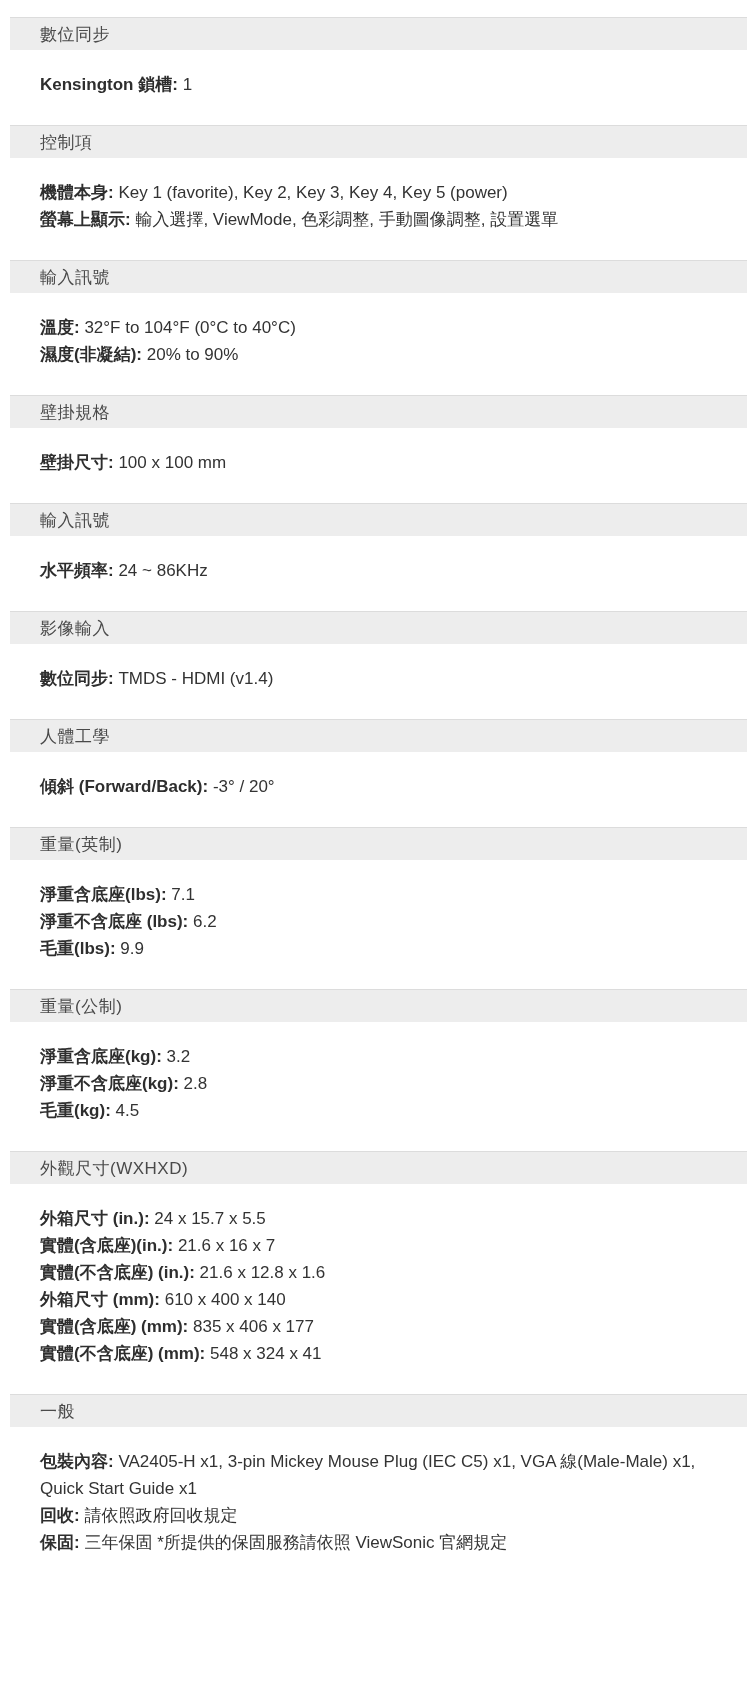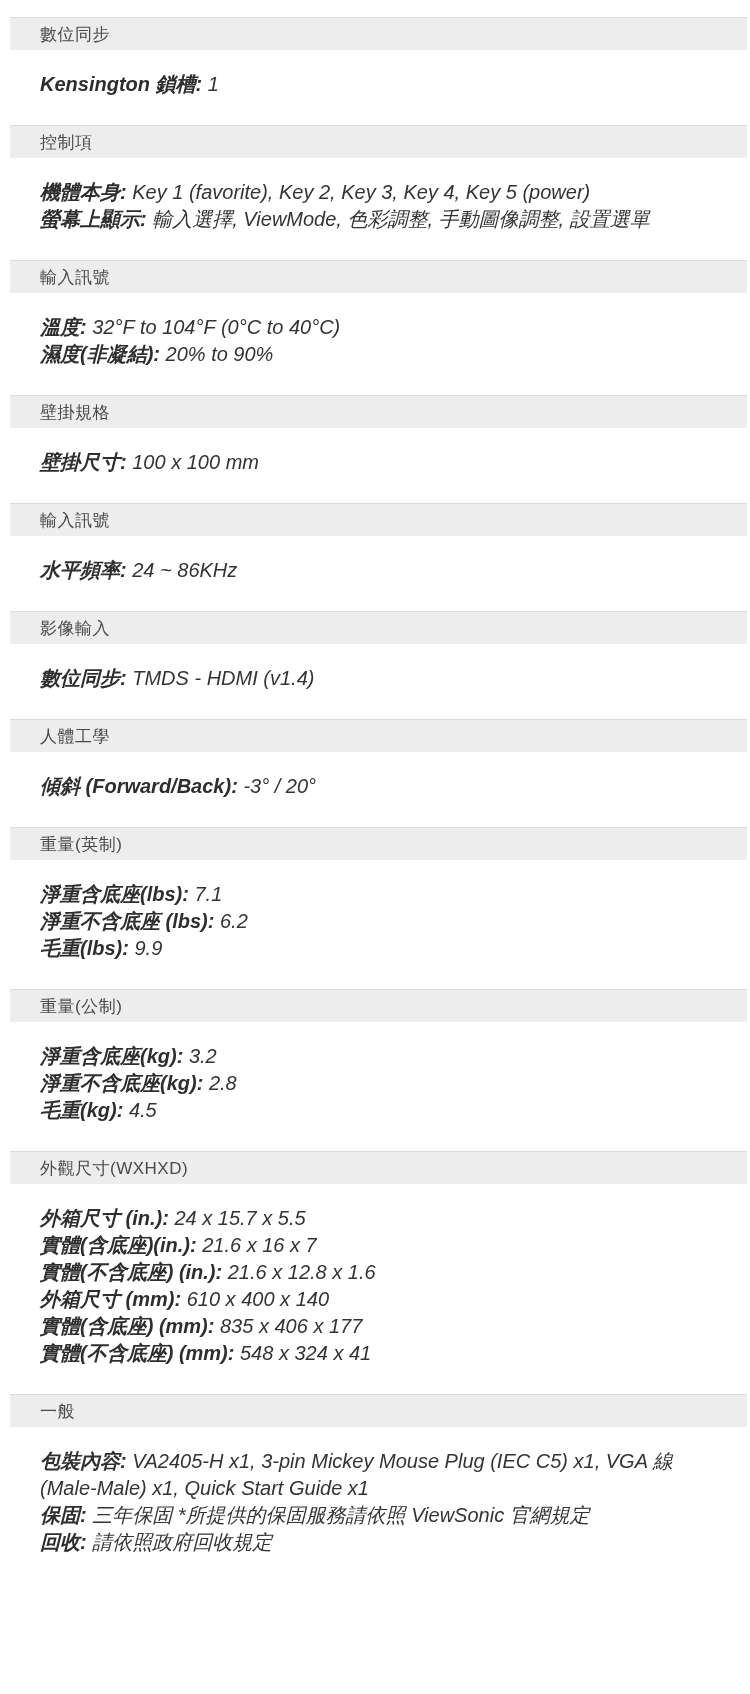--- a/index.html
+++ b/index.html
@@ -27,23 +27,22 @@
     display: flex;
     align-items: center;
     padding-left: 30px;
     font-size: 17px;
     font-weight: 400;
     color: #4a4a4a;
     letter-spacing: 0.5px;
   }
   .section-body {
     padding: 21px 37px 27px 30px;
-    font-size: 20px;
+    font-size: 17px;
     line-height: 27px;
-    font-style: italic;
   }
   .spec-row {
     max-width: 672px;
   }
   .spec-label {
     font-weight: bold;
     color: #2e2e2e;
   }
   .spec-value {
     font-weight: 400;
@@ -145,18 +144,18 @@
           <div class="spec-row"><span class="spec-label">實體(含底座) (mm):</span> <span class="spec-value">835 x 406 x 177</span></div>
           <div class="spec-row"><span class="spec-label">實體(不含底座) (mm):</span> <span class="spec-value">548 x 324 x 41</span></div>
         </div>
       </section>
       <section class="spec-section">
         <div class="section-header">
           <span>一般</span>
         </div>
         <div class="section-body">
           <div class="spec-row"><span class="spec-label">包裝內容:</span> <span class="spec-value">VA2405-H x1, 3-pin Mickey Mouse Plug (IEC C5) x1, VGA 線(Male-Male) x1, Quick Start Guide x1</span></div>
+          <div class="spec-row"><span class="spec-label">回收:</span> <span class="spec-value">請依照政府回收規定</span></div>
           <div class="spec-row"><span class="spec-label">保固:</span> <span class="spec-value">三年保固 *所提供的保固服務請依照 ViewSonic 官網規定</span></div>
-          <div class="spec-row"><span class="spec-label">回收:</span> <span class="spec-value">請依照政府回收規定</span></div>
         </div>
       </section>
     </div>
 </div>
 
 </body></html>

